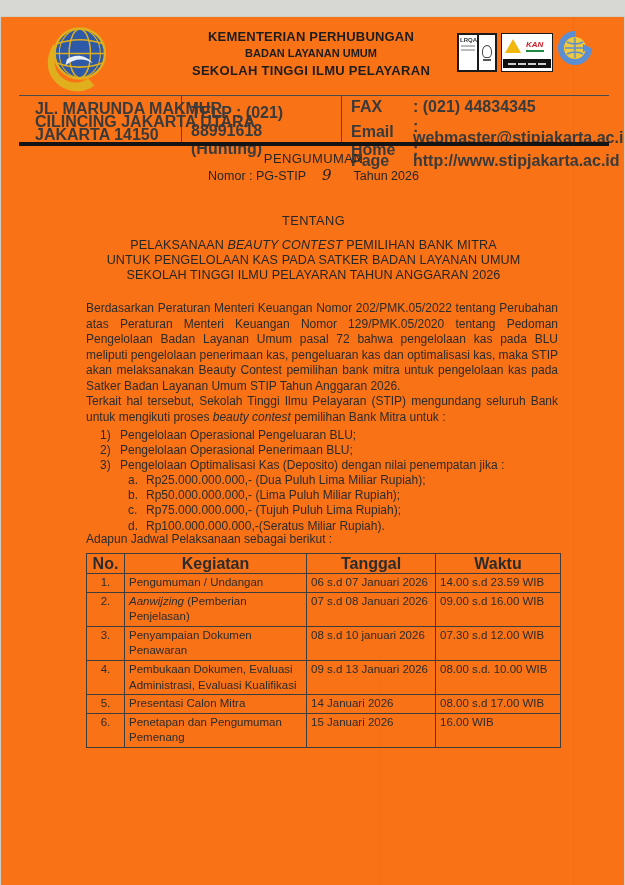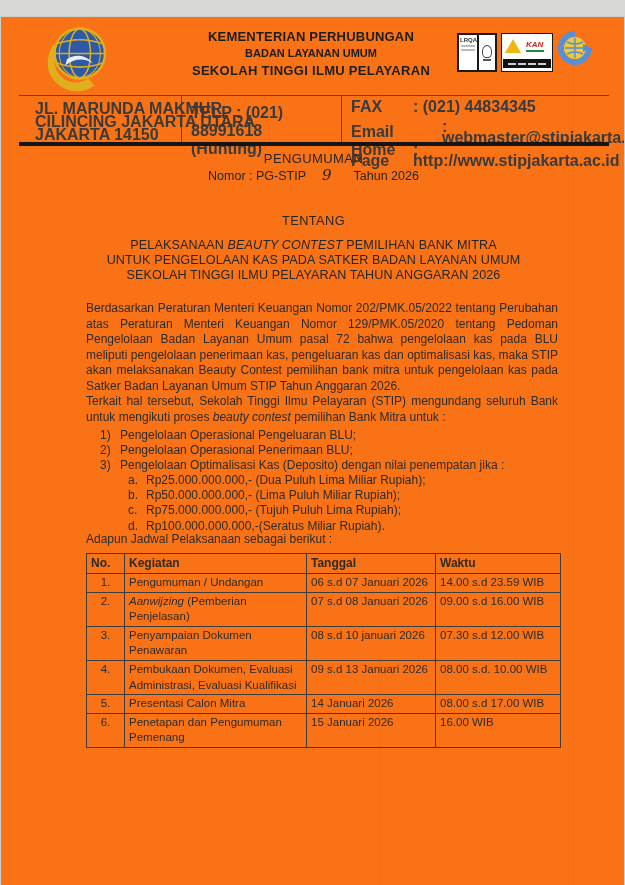--- a/index.html
+++ b/index.html
@@ -52,21 +52,21 @@
   .rule-thin  { position:absolute; left:18px; width:590px; top:78px;  height:1px; background:#4a4a4a; }
   .rule-thick { position:absolute; left:18px; width:590px; top:125px; height:3.5px; background:#141414; }
   .contact { position:absolute; left:18px; width:590px; top:79px; height:46px; font-size:16px; font-weight:bold; color:#3a3a3a; }
   .contact .vline { position:absolute; top:0; bottom:0; width:1px; background:#4a4a4a; }
   .v1 { left:162px; } .v2 { left:322px; }
   .addr { position:absolute; left:16px; top:6px; line-height:13px; }
   .telp { position:absolute; left:172px; top:8px; width:146px; }
   .fx   { position:absolute; left:332px; top:5px; width:256px; }
   .fx .row { display:flex; line-height:11.5px;align-items:center; }
   .fx .lbl { width:62px; flex:none; }
-  .fx .gap { margin-top:8px;gap:29px; }
+  .fx .gap { margin-top:8px; }
 
   
   .center { position:absolute; left:0; width:625px; text-align:center; color:#262626; }
   .h-peng  { top:134px; font-size:13px; letter-spacing:.4px; }
   .h-nomor { top:149px; font-size:12.5px; }
   .h-nomor .hand { font-family:"DejaVu Serif", serif; font-style:italic; font-size:15px; margin:0 22px 0 16px; color:#1f1f1f; }
   .h-tent  { top:196px; font-size:12.8px; letter-spacing:.4px; }
   .h-subj  { top:221px; font-size:12.6px; line-height:15px; letter-spacing:.1px; }
 
   
@@ -75,21 +75,21 @@
   .p2 { top:377px; }
   .list { position:absolute; left:85px; top:411px; width:472px; font-size:12px; color:#2b2b2b; }
   .li { display:flex; line-height:15.1px; }
   .li .num { width:20px; margin-left:14px; flex:none; }
   .li.sub .num { margin-left:42px; width:18px; }
   .intro { position:absolute; left:85px; top:515px; width:472px; font-size:12px; color:#2b2b2b; }
 
   
   .sched { position:absolute; left:85px; top:536px; border-collapse:collapse; table-layout:fixed; font-size:11.5px; color:#2b2b2b; }
   .sched th, .sched td { border:1px solid #3d3d3d; padding:1px 4px; line-height:15.6px; vertical-align:top; }
-  .sched th { font-size:12px; font-weight:bold; text-align:left; height:20px; vertical-align:middle; }
+  .sched th { font-size:16px; font-weight:bold; text-align:center; height:20px; vertical-align:middle; }
   .sched .c-no  { text-align:center; }
   .sched td.c-tgl, .sched td.c-wkt { white-space:nowrap; }
   .w-no { width:38px; } .w-keg { width:182px; } .w-tgl { width:129px; } .w-wkt { width:125px; }
 
   
   .fold { position:absolute; width:1px; background:rgba(110,110,110,.12); }
   .fold-a { left:378px; top:640px; bottom:4px; }
   .fold-b { left:572px; top:0; bottom:0; background:rgba(110,110,110,.10); }
 </style>
 </head>

